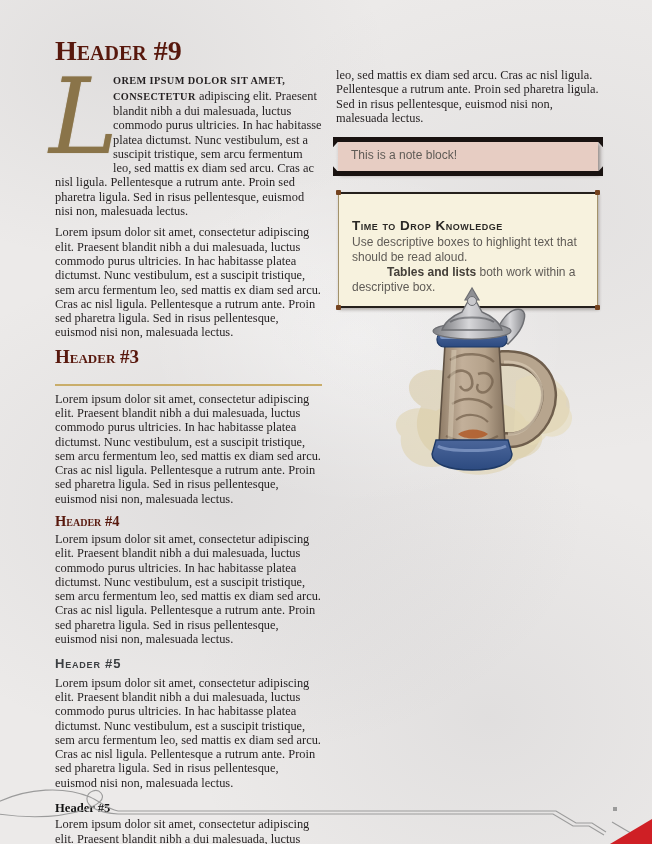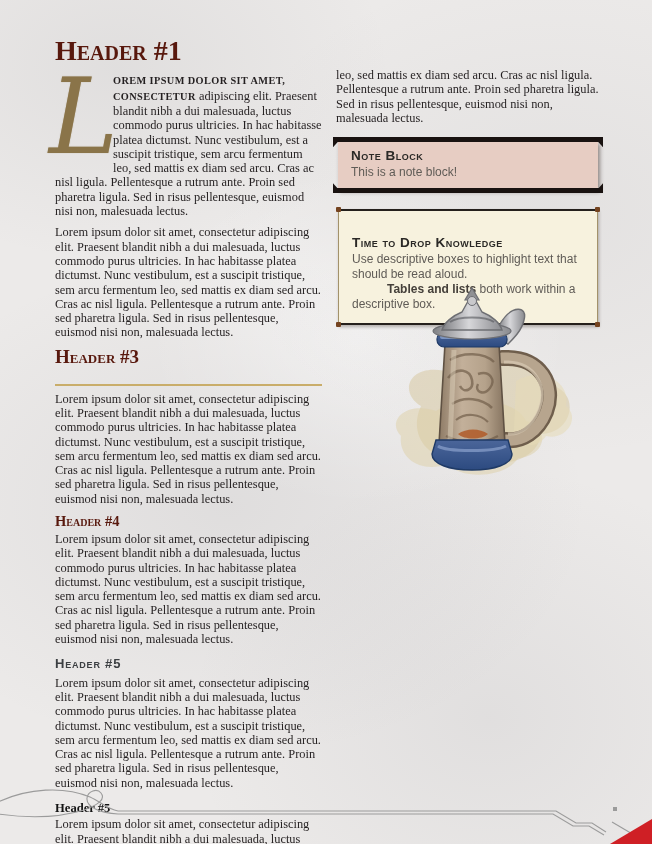--- a/index.html
+++ b/index.html
@@ -104,21 +104,21 @@
   
   .footer-ornament { position:absolute; left:0; bottom:0; width:652px; height:64px; }
 </style>
 </head>
 <body>
 
 <div id="page">
 
   <div class="col-left">
 
-    <h1>Header #1</h1>
+    <h1>Header #9</h1>
 
     <p class="body">
       <span class="dropcap">L</span>
       <span class="lead-smallcaps">OREM IPSUM DOLOR SIT AMET, CONSECTETUR</span>
       <span> adipiscing elit. Praesent blandit nibh a dui malesuada, luctus commodo purus ultricies. In hac habitasse platea dictumst. Nunc vestibulum, est a suscipit tristique, sem arcu fermentum leo, sed mattis ex diam sed arcu. Cras ac nisl ligula. Pellentesque a rutrum ante. Proin sed pharetra ligula. Sed in risus pellentesque, euismod nisi non, malesuada lectus.</span>
     </p>
     <div style="clear:both"></div>
 
     <p class="body">Lorem ipsum dolor sit amet, consectetur adipiscing elit. Praesent blandit nibh a dui malesuada, luctus commodo purus ultricies. In hac habitasse platea dictumst. Nunc vestibulum, est a suscipit tristique, sem arcu fermentum leo, sed mattis ex diam sed arcu. Cras ac nisl ligula. Pellentesque a rutrum ante. Proin sed pharetra ligula. Sed in risus pellentesque, euismod nisi non, malesuada lectus.</p>
 
@@ -139,21 +139,20 @@
 
     <p class="body">leo, sed mattis ex diam sed arcu. Cras ac nisl ligula. Pellentesque a rutrum ante. Proin sed pharetra ligula. Sed in risus pellentesque, euismod nisi non, malesuada lectus.</p>
 
     <div class="note-block">
       <span class="bar top"></span>
       <span class="bar bottom"></span>
       <span class="wing tl"></span>
       <span class="wing tr"></span>
       <span class="wing bl"></span>
       <span class="wing br"></span>
-      <p class="box-title">Note Block</p>
       <p class="box-text">This is a note block!</p>
     </div>
 
     <div class="descriptive-block">
       <span class="dot tl"></span>
       <span class="dot tr"></span>
       <span class="dot bl"></span>
       <span class="dot br"></span>
       <p class="box-title">Time to Drop Knowledge</p>
       <p class="box-text"><span>Use descriptive boxes to highlight text that should be read aloud.</span></p>

